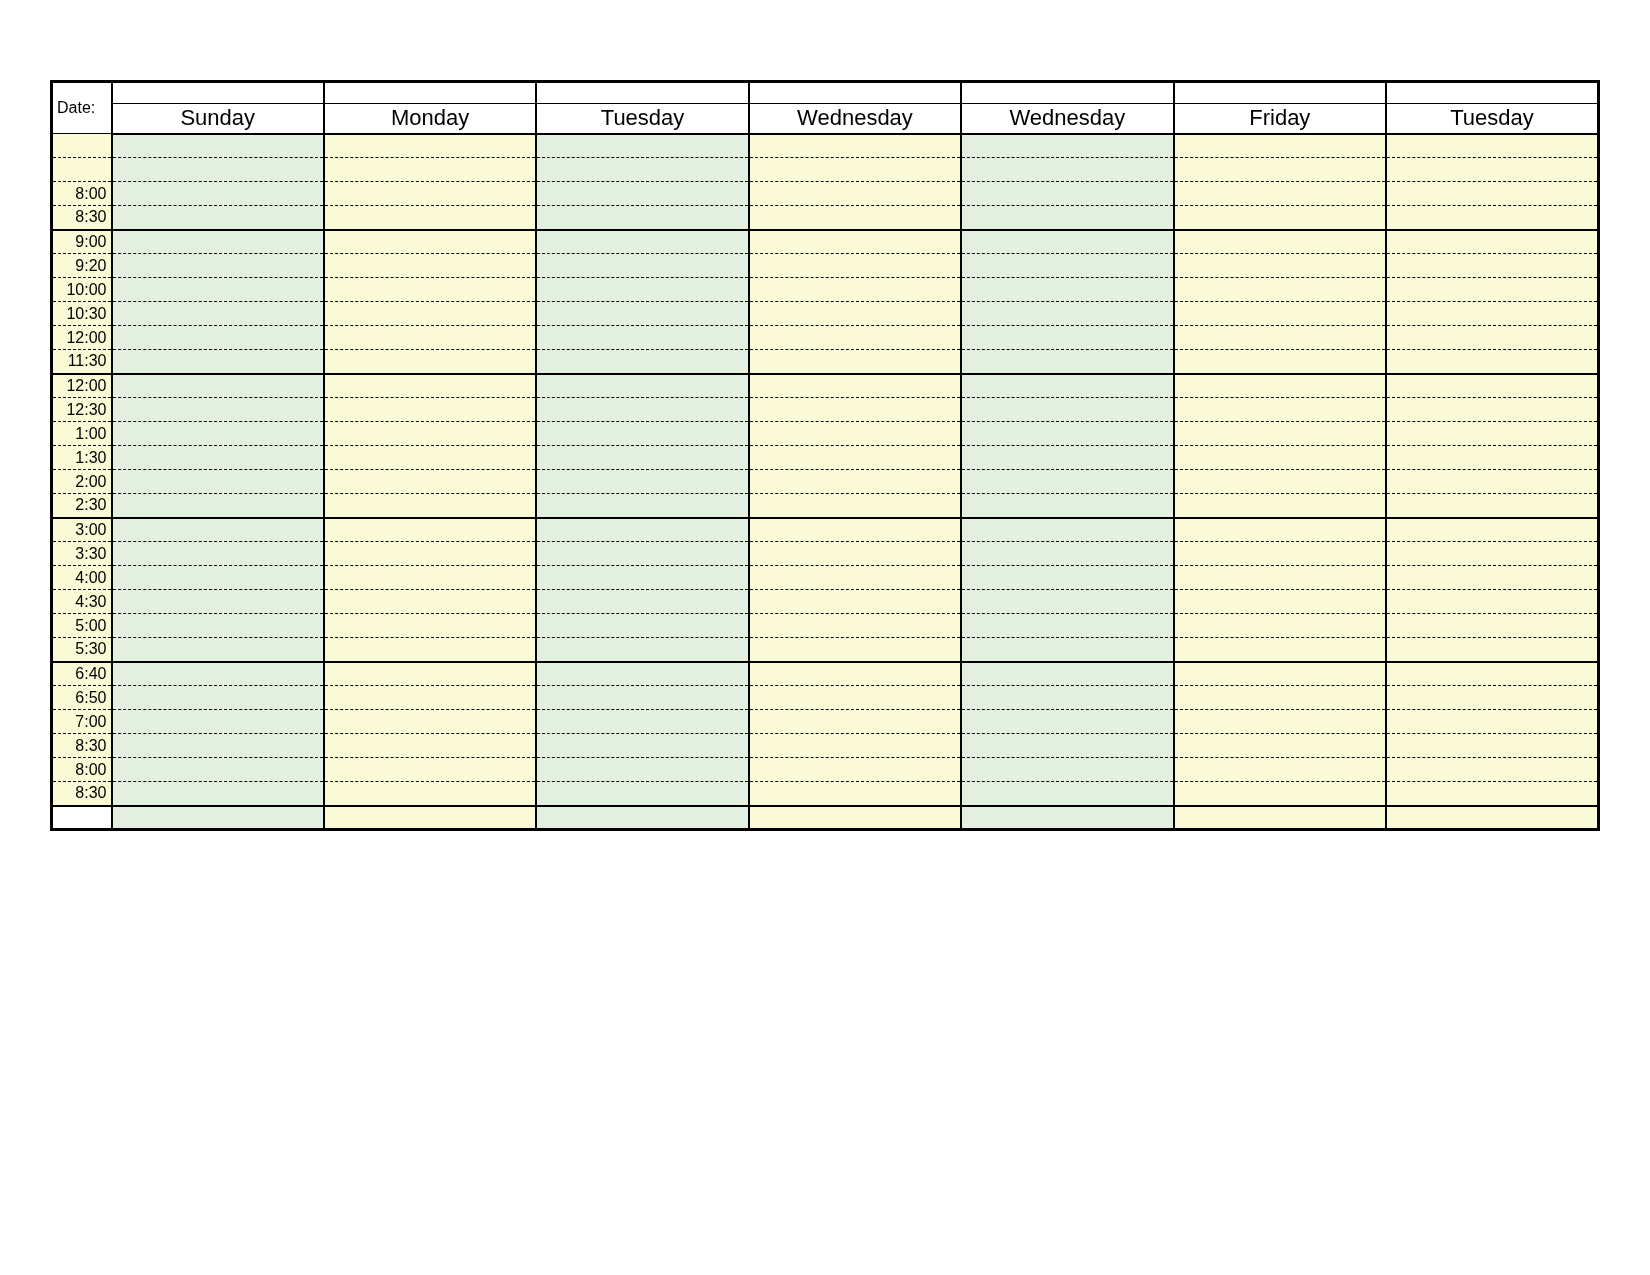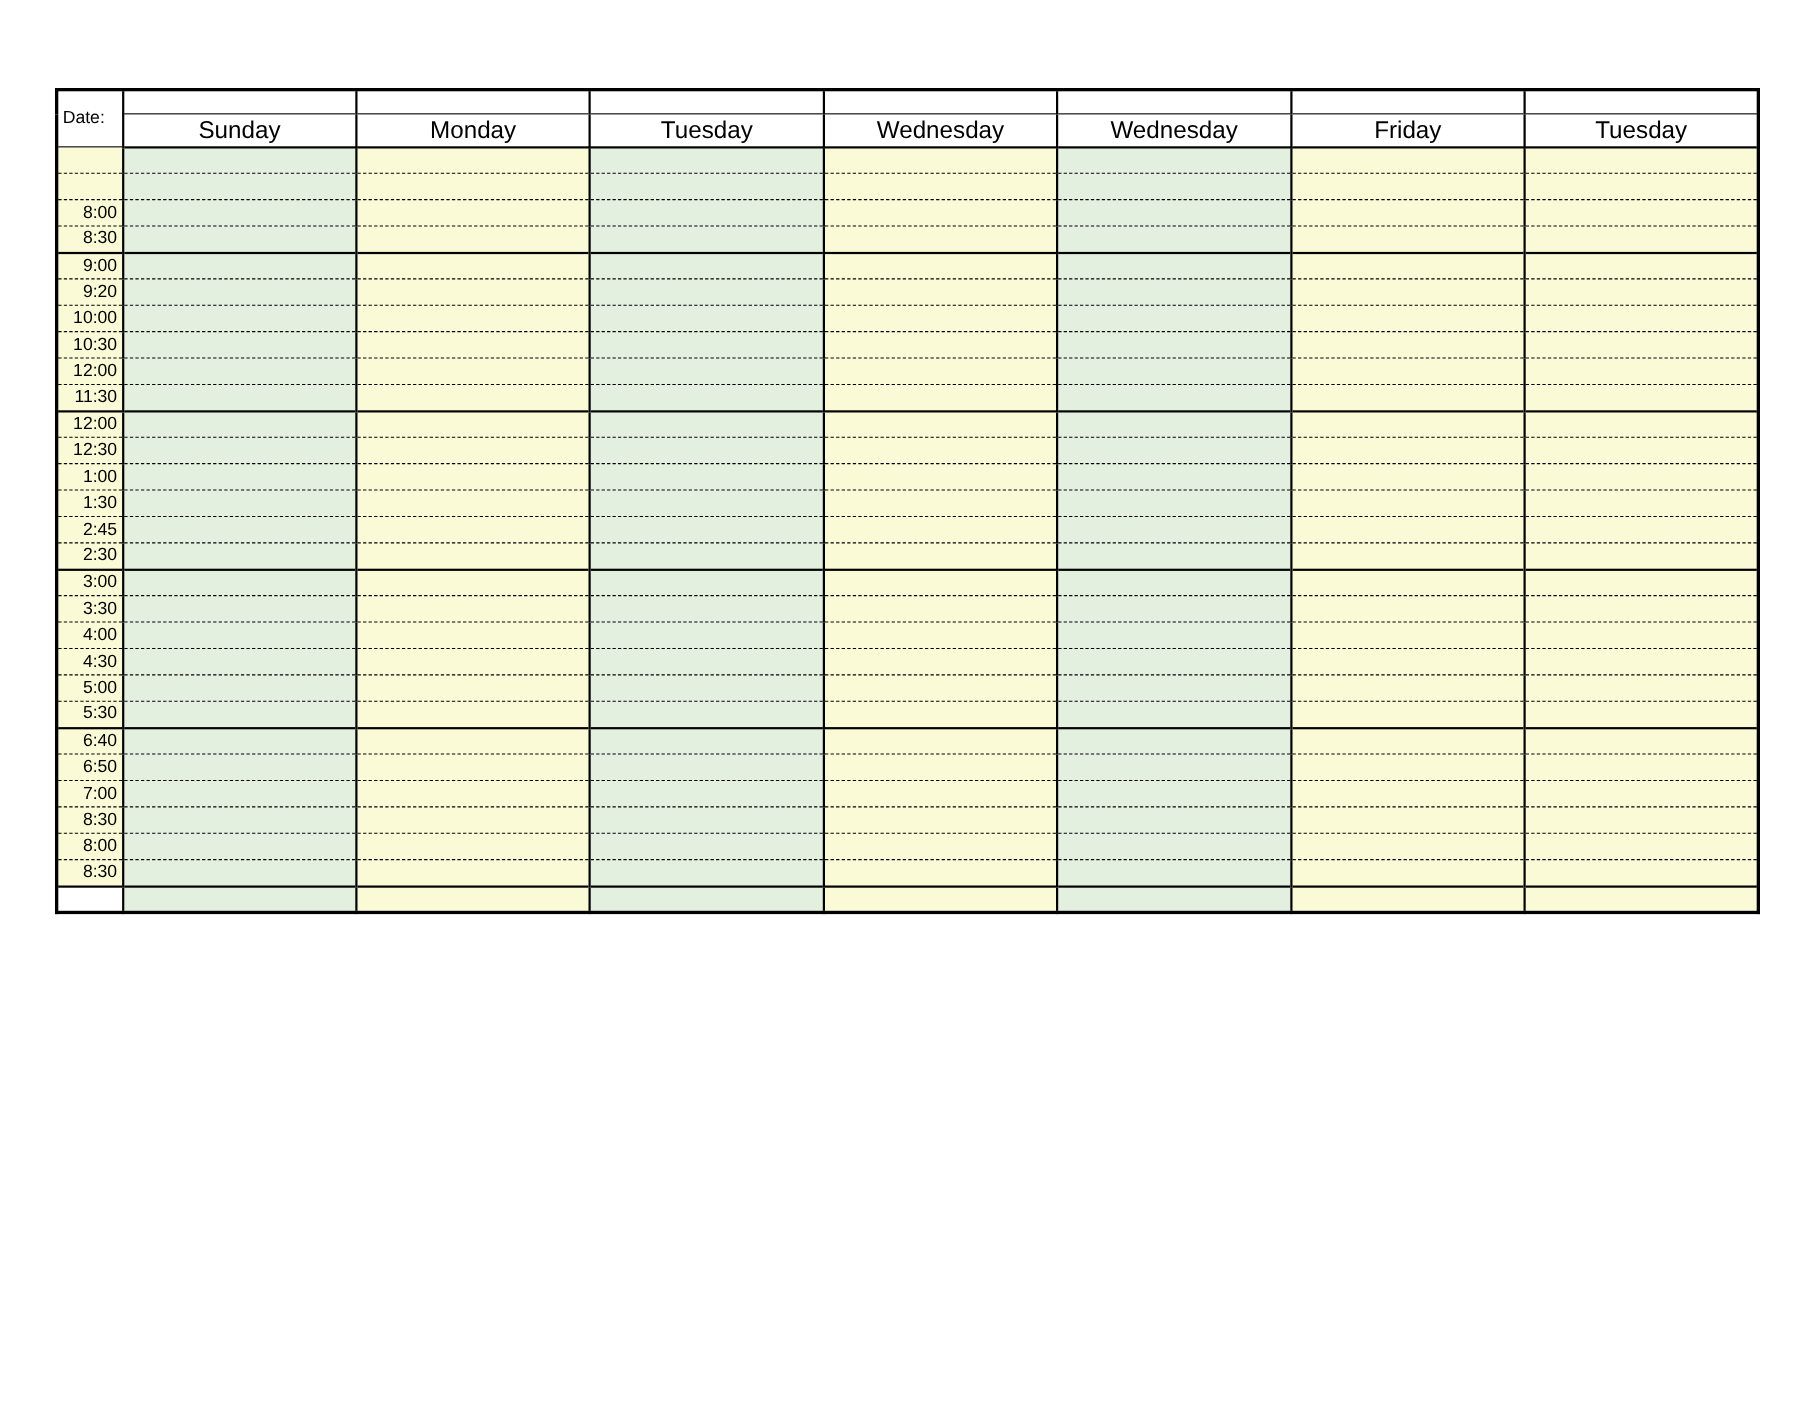--- a/index.html
+++ b/index.html
@@ -290,21 +290,21 @@
           <td class="time">1:30</td>
           <td class="entry" style="background: rgb(227, 240, 224);"></td>
           <td class="entry" style="background: rgb(251, 250, 214);"></td>
           <td class="entry" style="background: rgb(227, 240, 224);"></td>
           <td class="entry" style="background: rgb(251, 250, 214);"></td>
           <td class="entry" style="background: rgb(227, 240, 224);"></td>
           <td class="entry" style="background: rgb(251, 250, 214);"></td>
           <td class="entry" style="background: rgb(251, 250, 214);"></td>
         </tr>
         <tr class="slot">
-          <td class="time">2:45</td>
+          <td class="time">2:00</td>
           <td class="entry" style="background: rgb(227, 240, 224);"></td>
           <td class="entry" style="background: rgb(251, 250, 214);"></td>
           <td class="entry" style="background: rgb(227, 240, 224);"></td>
           <td class="entry" style="background: rgb(251, 250, 214);"></td>
           <td class="entry" style="background: rgb(227, 240, 224);"></td>
           <td class="entry" style="background: rgb(251, 250, 214);"></td>
           <td class="entry" style="background: rgb(251, 250, 214);"></td>
         </tr>
         <tr class="slot">
           <td class="time">2:30</td>

